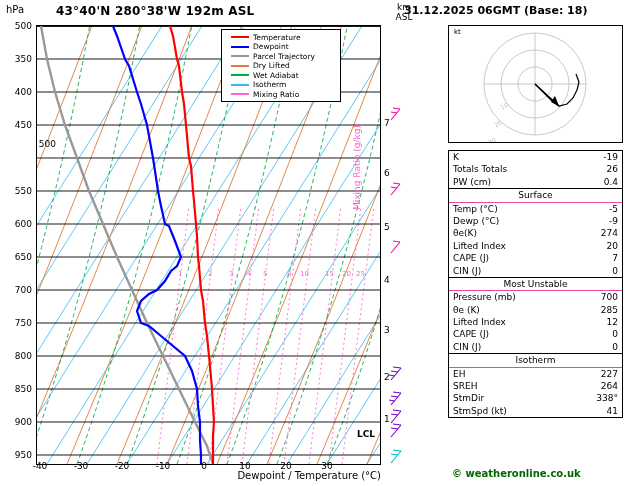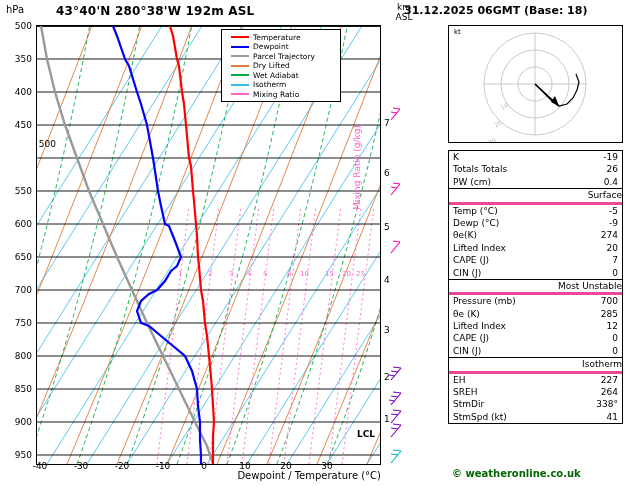--- a/index.html
+++ b/index.html
@@ -28,21 +28,21 @@
   #mixlabel{left:352px;top:210px;font-size:9px;color:#ff66cc;transform:rotate(-90deg);transform-origin:left top;white-space:nowrap;}
   
   #lcl{left:357px;top:429px;font-size:9px;color:#000;font-weight:bold;}
   
   #hodo{left:448px;top:25px;width:175px;height:118px;border:1px solid #000;background:#fff;box-sizing:border-box;}
   #hodo-kt{left:454px;top:28px;font-size:7px;color:#000;}
   
   #tbl{left:448px;top:150px;width:175px;border:1px solid #000;background:#fff;box-sizing:border-box;font-size:9px;color:#000;}
   #tbl .r{display:flex;justify-content:space-between;padding:0 4px;height:12.4px;line-height:12.4px;}
   #tbl .r span:last-child{min-width:28px;text-align:right;}
-  #tbl .sec{text-align:right;border-top:1px solid #000;border-bottom:3px solid #ec4899;height:12.4px;line-height:12.4px;font-size:9px;}
+  #tbl .sec{text-align:center;border-top:1px solid #000;border-bottom:1px solid #ec4899;height:12.4px;line-height:12.4px;font-size:9px;}
   
   #wm{left:452px;top:468px;font-size:10px;color:#006600;font-weight:bold;}
 </style>
 </head>
 <body>
 
 <div class="abs" id="hpa-label">hPa</div>
 <div class="abs" id="title">43°40'N 280°38'W 192m ASL</div>
 <div class="abs" id="km-label">km<br>ASL</div>
 <div class="abs" id="datetime">31.12.2025 06GMT (Base: 18)</div>

